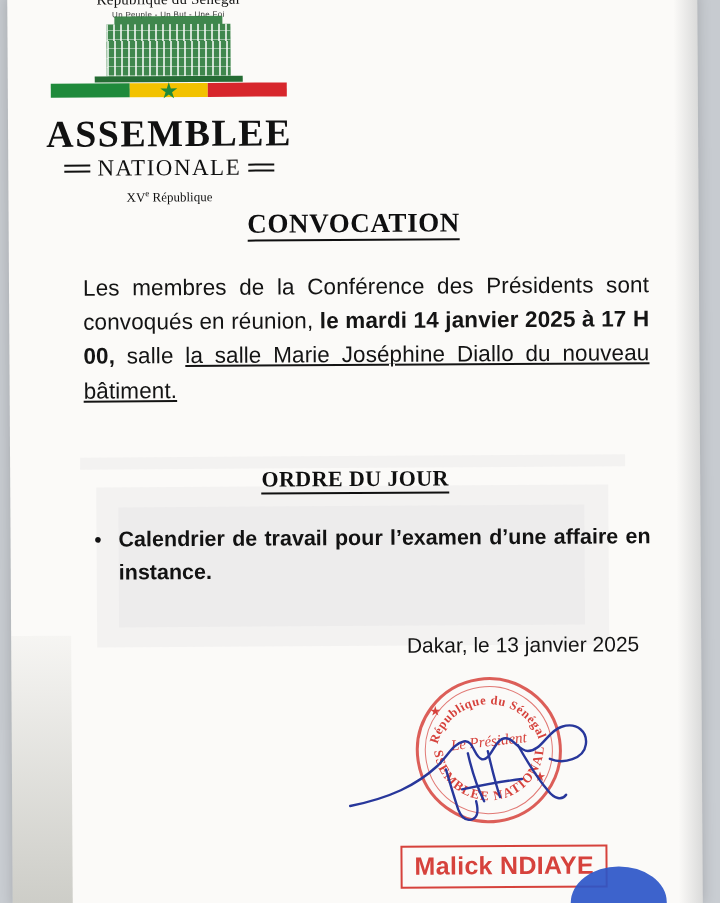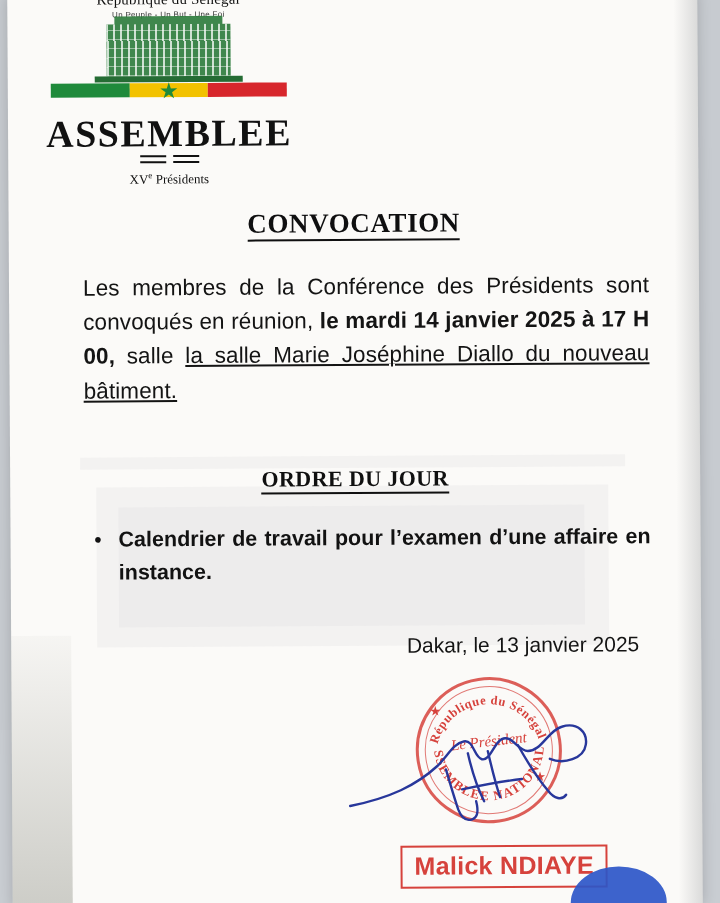--- a/index.html
+++ b/index.html
@@ -314,24 +314,25 @@
           <i class="fg"></i>
             <i class="fy"></i>
             <i class="fr"></i>
         </div>
         <div class="star">★</div>
       </div>
 
       <div class="an-title">ASSEMBLEE</div>
       <div class="an-sub-wrap">
         <span class="rule"></span>
+        <span class="an-sub">NATIONALE</span>
         <span class="rule"></span>
       </div>
       <div class="legis">
-        <span>XV</span><sup>e</sup><span> Présidents</span>
+        <span>XV</span><sup>e</sup><span> République</span>
       </div>
     </div>
 
     <div class="doc-title">
       <span>CONVOCATION</span>
     </div>
 
     <div class="para">
       <span>Les membres de la Conférence des Présidents sont convoqués en réunion, </span><b>le mardi 14 janvier 2025 à 17 H 00,</b><span> salle </span><u>la salle Marie Joséphine Diallo du nouveau bâtiment.</u>
     </div>

